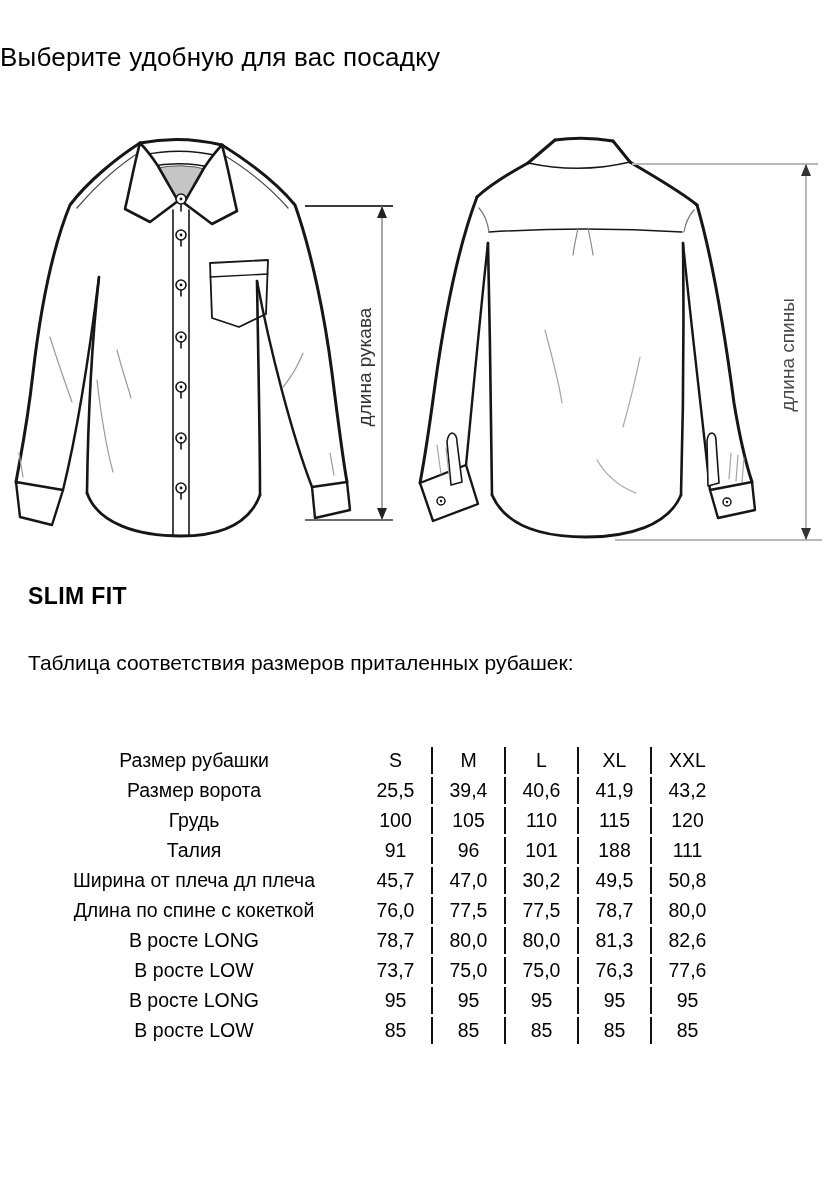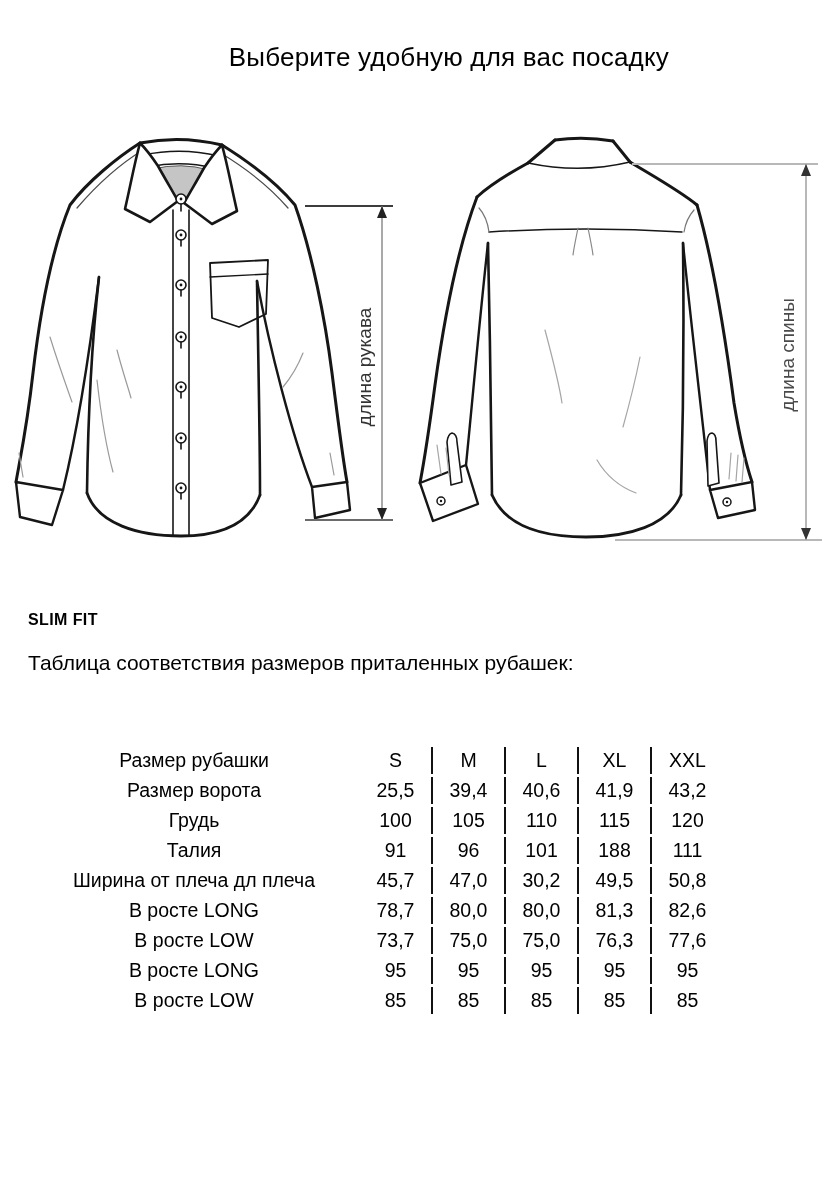--- a/index.html
+++ b/index.html
@@ -13,39 +13,39 @@
     position: relative;
     overflow: hidden;
     font-family: "Liberation Sans", sans-serif;
     color: #000;
   }
   .page-title {
     position: absolute;
     top: 42px;
     left: 0;
     width: 669px;
-    text-align: right;
+    text-align: left;
     font-size: 26px;
     font-weight: 400;
     letter-spacing: 0.2px;
   }
   .shirt-diagram {
     position: absolute;
     top: 115px;
     left: 0;
   }
   .measure-label {
     font-family: "Liberation Sans", sans-serif;
     font-size: 19px;
   }
   .fit-heading {
     position: absolute;
-    top: 611px;
+    top: 583px;
     left: 28px;
-    font-size: 16px;
+    font-size: 23px;
     font-weight: 700;
     letter-spacing: 0.4px;
   }
   .fit-subtitle {
     position: absolute;
     top: 651px;
     left: 28px;
     font-size: 21px;
   }
   .size-table {
@@ -270,20 +270,28 @@
       </tr>
       <tr>
         <td class="label">Ширина от плеча дл плеча</td>
         <td class="val">45,7</td>
         <td class="val">47,0</td>
         <td class="val">30,2</td>
         <td class="val">49,5</td>
         <td class="val">50,8</td>
       </tr>
       <tr>
+        <td class="label">Длина по спине с кокеткой</td>
+        <td class="val">76,0</td>
+        <td class="val">77,5</td>
+        <td class="val">77,5</td>
+        <td class="val">78,7</td>
+        <td class="val">80,0</td>
+      </tr>
+      <tr>
         <td class="label">В росте LONG</td>
         <td class="val">78,7</td>
         <td class="val">80,0</td>
         <td class="val">80,0</td>
         <td class="val">81,3</td>
         <td class="val">82,6</td>
       </tr>
       <tr>
         <td class="label">В росте LOW</td>
         <td class="val">73,7</td>

